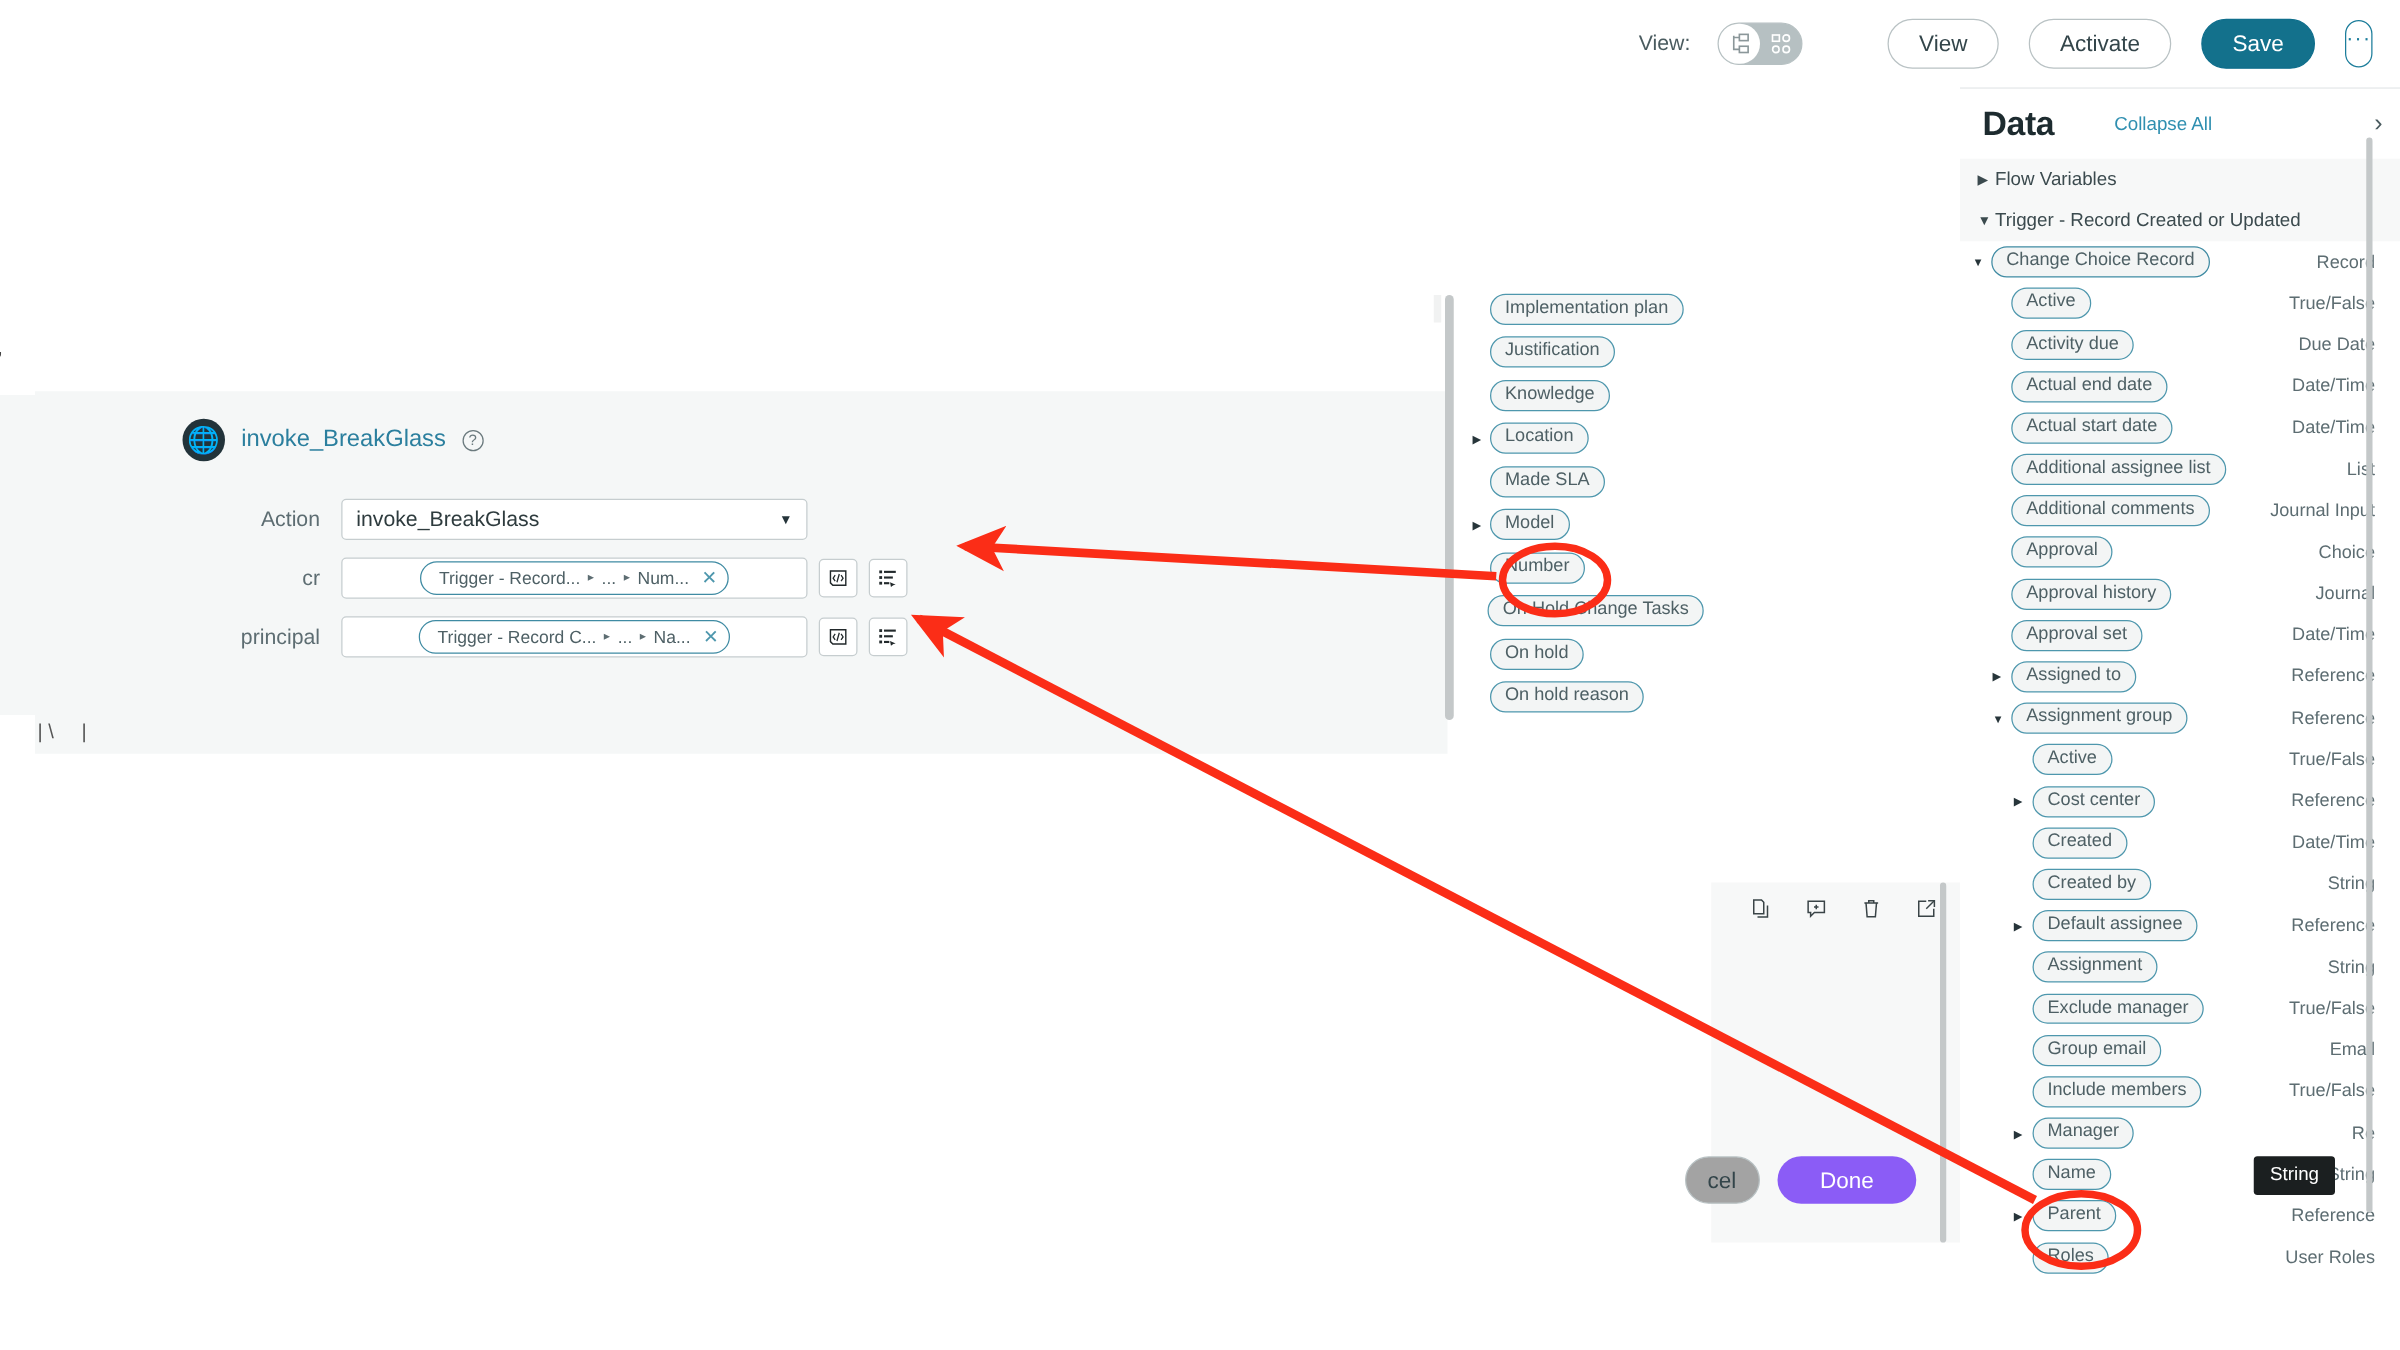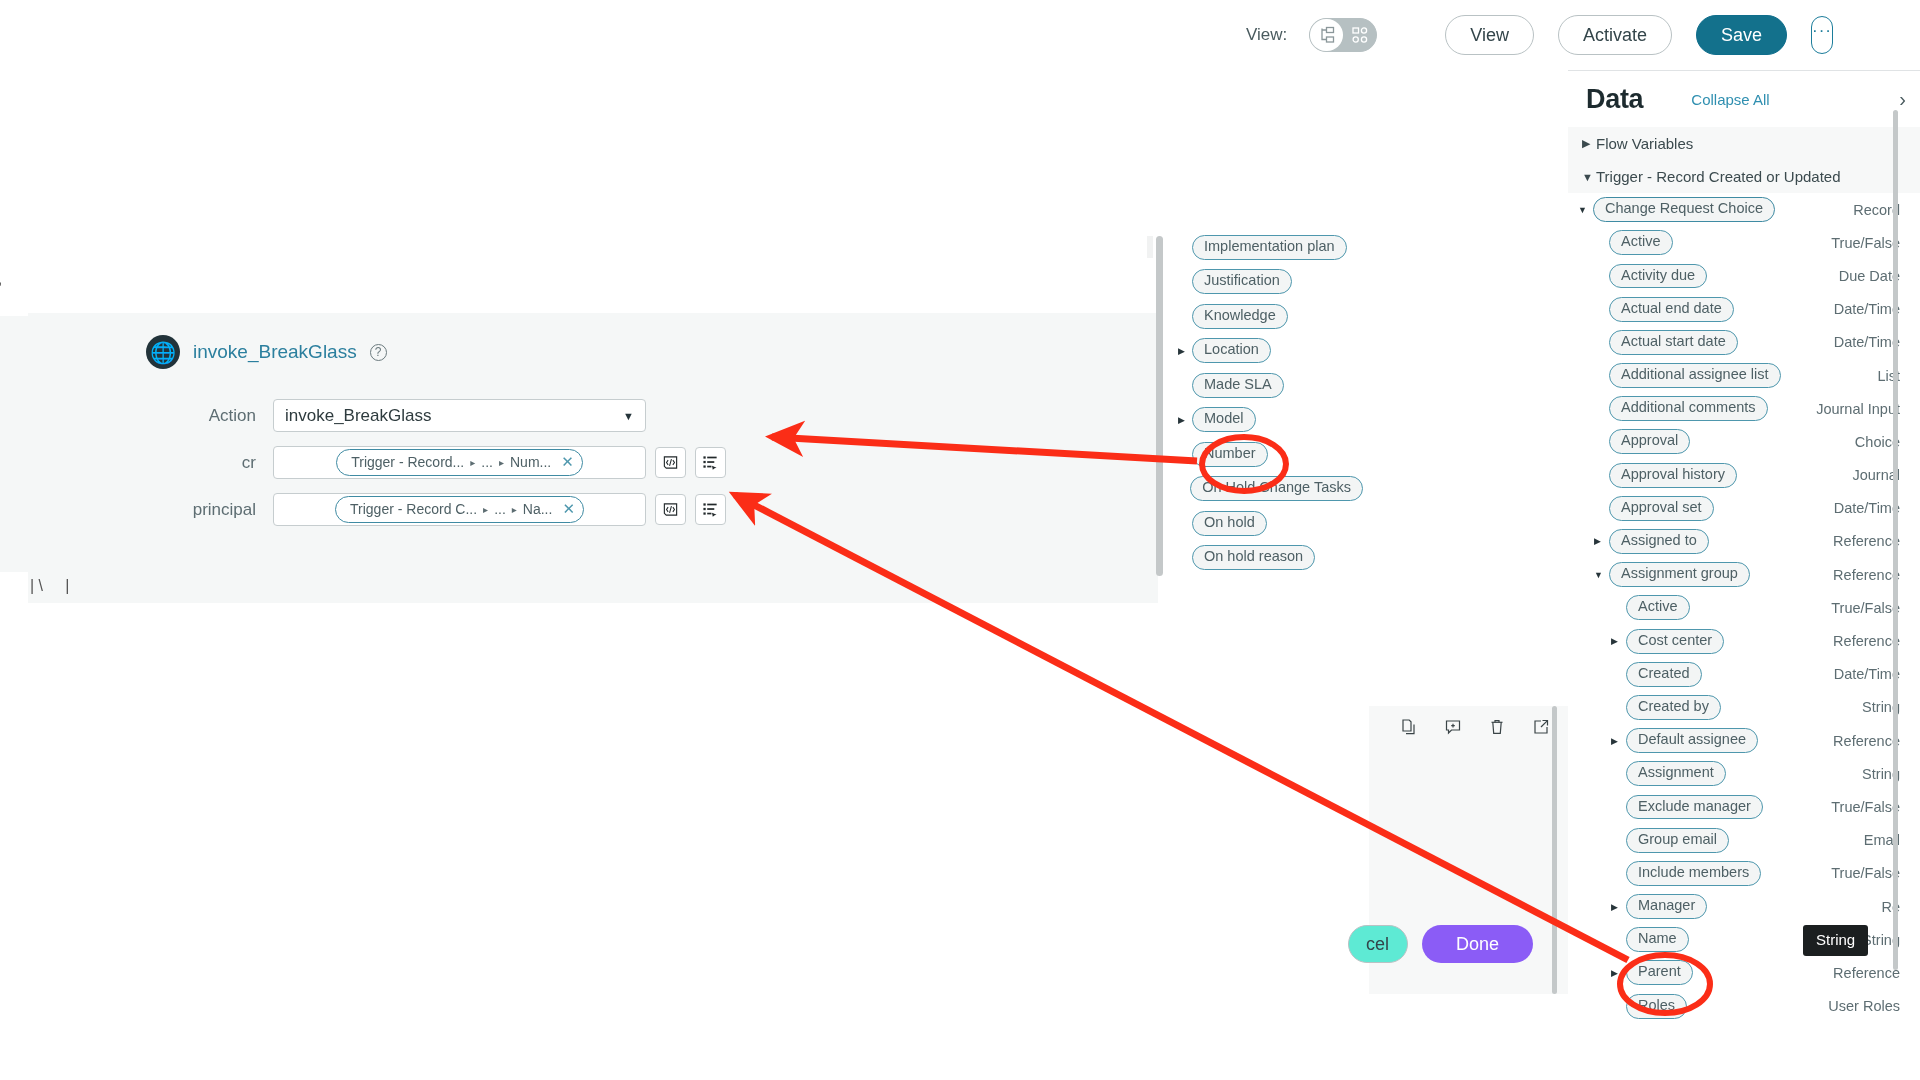--- a/index.html
+++ b/index.html
@@ -8,21 +8,21 @@
     width:1920px; height:1080px;
     background:#ffffff;
     font-family:"Liberation Sans", sans-serif;
     position:relative;
     overflow:hidden;
     color:#2e3b3e;
   }
 
   
   #topbar {
-    position:absolute; left:1303px; top:0; width:552px; height:70px;
+    position:absolute; left:1368px; top:0; width:552px; height:70px;
     background:#ffffff;
     display:flex; align-items:center; justify-content:flex-end;
     padding-right:22px; gap:12px;
   }
   #topbar-divider {
     position:absolute; left:1568px; top:70px; width:352px; height:1px;
     background:#e0e3e5;
   }
   .view-label { font-size:17px; color:#4a5b5f; margin-right:10px; }
   .view-toggle {
@@ -177,21 +177,21 @@
   }
   #dialog-icons {
     position:absolute; left:1400px; top:718px; display:flex; gap:26px;
     color:#3a4447;
   }
   #dialog-icons span { cursor:pointer; }
   #dialog-actions {
     position:absolute; left:1362px; top:925px; display:flex; align-items:center; gap:14px;
   }
   .btn-cancel {
-    height:38px; border-radius:19px; border:1px solid #b9c2c4; background:#5eead4;
+    height:38px; border-radius:19px; border:1px solid #b9c2c4; background:#a3a3a3;
     color:#33454a; font-size:18px; display:flex; align-items:center;
     padding:0 18px 0 0; overflow:hidden; width:60px; justify-content:flex-end;
     margin-left:-14px; cursor:pointer;
   }
   .btn-done {
     height:38px; border-radius:19px; background:#8b5cf6; color:#fff;
     font-size:18px; display:flex; align-items:center; padding:0 34px; cursor:pointer;
   }
   #dialog-scroll {
     position:absolute; left:1552px; top:706px; width:5px; height:288px;
@@ -373,21 +373,21 @@
         <span>Flow Variables</span>
       </div>
       <div class="group-row">
         <span class="caret down"></span>
         <span>Trigger - Record Created or Updated</span>
       </div>
     </div>
   <div id="data-list">
       <div class="d-row ind0">
         <span class="d-caret">▼</span>
-        <span class="pill record">Change Request Choice</span>
+        <span class="pill record">Change Choice Record</span>
         <span class="d-type">Record</span>
       </div>
       <div class="d-row ind1">
         <span class="d-caret"></span>
         <span class="pill">Active</span>
         <span class="d-type">True/False</span>
       </div>
       <div class="d-row ind1">
         <span class="d-caret"></span>
         <span class="pill">Activity due</span>

